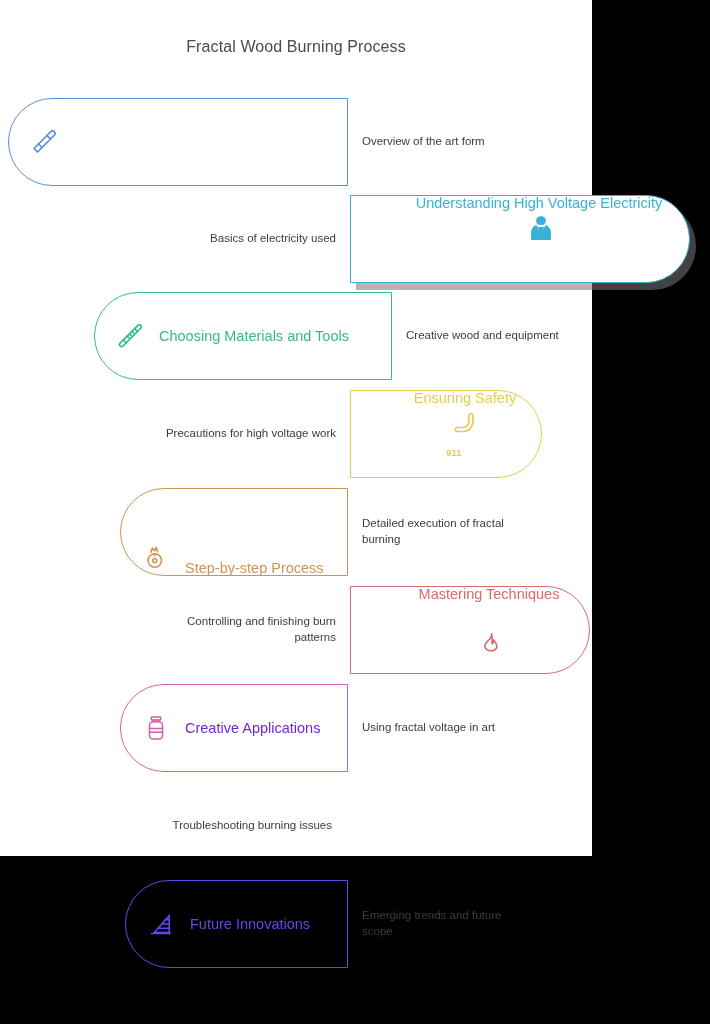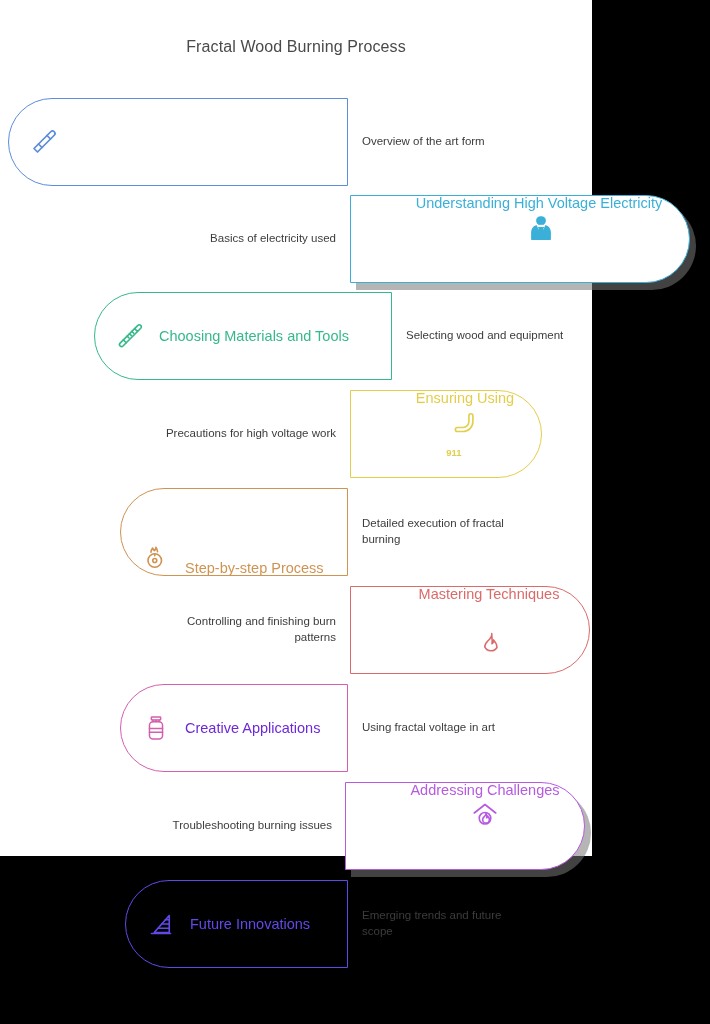--- a/index.html
+++ b/index.html
@@ -147,26 +147,26 @@
         <span class="ico">
           <svg width="30" height="30" viewBox="0 0 24 24" fill="none" stroke="#35b98a" stroke-width="1.3" stroke-linecap="round" stroke-linejoin="round">
             <path d="M20.6 3.5a1.6 1.6 0 0 0-2.3 0l-2.6 2.6 2.3 2.3 2.6-2.6a1.6 1.6 0 0 0 0-2.3z"></path>
             <path d="m15.7 6.1-9 9 2.3 2.3 9-9"></path>
             <path d="m6.7 15.1-2.6 2.6a1.6 1.6 0 0 0 2.3 2.3l2.6-2.6"></path>
             <path d="M13.5 8.3 15 9.8M11.6 10.2l1.5 1.5M9.7 12.1l1.5 1.5"></path>
           </svg>
         </span>
         <span class="node-label" style="color:#35b98a;">Choosing Materials and Tools</span>
       </div>
-      <div class="desc right" style="left:362px;width:200px;">Selecting wood and equipment</div>
+      <div class="desc right" style="left:362px;width:200px;">Creative wood and equipment</div>
     </div>
 
     <div class="row" style="left:0;top:390px;width:710px;">
       <div class="pill right-round" style="left:350px;width:192px;border-color:#e3ce4b;">
-        <span class="node-label" style="color:#e3ce4b;margin-left:10px;">Ensuring Using</span>
+        <span class="node-label" style="color:#e3ce4b;margin-left:10px;">Ensuring Safety</span>
         <span class="ico" style="margin-left:10px;">
           <svg width="26" height="26" viewBox="0 0 24 24" fill="none" stroke="#e3ce4b" stroke-width="1.5" stroke-linecap="round" stroke-linejoin="round">
             <path d="M17.5 3.5c-1 0-1.9.8-1.9 1.9v5.2c0 3-2.4 5.5-5.4 5.5H5c-1 0-1.9.9-1.9 1.9S4 19.9 5 19.9h5.2c5 0 9.1-4.1 9.1-9.2V5.4c0-1.1-.8-1.9-1.8-1.9z"></path>
           </svg>
         </span>
         <span class="badge911" style="color:#e3ce4b;">911</span>
       </div>
       <div class="desc left" style="left:150px;width:186px;">Precautions for high voltage work</div>
     </div>
 
@@ -206,30 +206,20 @@
             <rect x="6.4" y="6.6" width="11.2" height="14.8" rx="3"></rect>
             <path d="M6.4 12.4h11.2M6.4 15.6h11.2"></path>
           </svg>
         </span>
         <span class="node-label" style="color:#6d28d9;">Creative Applications</span>
       </div>
       <div class="desc right" style="left:362px;width:200px;">Using fractal voltage in art</div>
     </div>
 
     <div class="row" style="left:0;top:782px;width:710px;">
-      <div class="pill right-round shadowed" style="left:345px;width:240px;border-color:#b65ae0;">
-        <span class="node-label" style="color:#b65ae0;margin-left:12px;">Addressing Challenges</span>
-        <span class="ico" style="margin-left:12px;">
-          <svg width="30" height="30" viewBox="0 0 24 24" fill="none" stroke="#b65ae0" stroke-width="1.3" stroke-linecap="round" stroke-linejoin="round">
-            <path d="M3.4 10.4 12 3.6l8.6 6.8"></path>
-            <circle cx="12" cy="14.6" r="4.6"></circle>
-            <path d="M12.8 10.6c.2 1.4-.7 2-1.4 2.7-.7.7-1.3 1.4-1.3 2.4a2.7 2.7 0 0 0 5.4 0c0-1.3-.7-2.2-1.4-2.9.2.7-.2 1.3-.6 1.5.2-1.1-.5-2.9-.7-3.7z"></path>
-          </svg>
-        </span>
-      </div>
       <div class="desc left" style="left:150px;width:182px;">Troubleshooting burning issues</div>
     </div>
 
     <div class="row" style="left:0;top:880px;width:710px;">
       <div class="pill left-round" style="left:125px;width:223px;border-color:#6348e8;background:transparent;">
         <span class="ico">
           <svg width="30" height="30" viewBox="0 0 24 24" fill="none" stroke="#6348e8" stroke-width="1.3" stroke-linecap="round" stroke-linejoin="round">
             <path d="M4.4 19.6h15.2"></path>
             <path d="M18.6 18.8V5.2L6.6 18.8z"></path>
             <path d="M9.8 15.4h8.8M12.6 12h6M15.4 8.6h3.2"></path>

